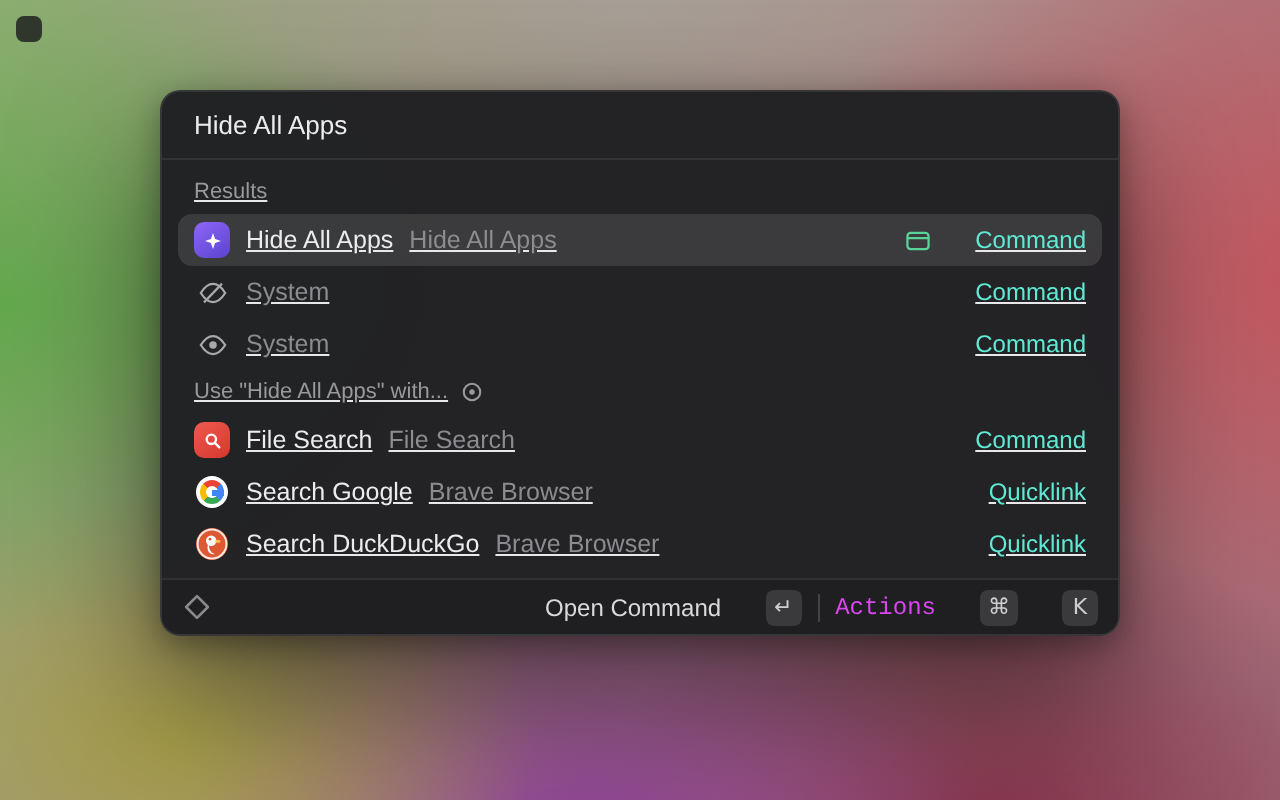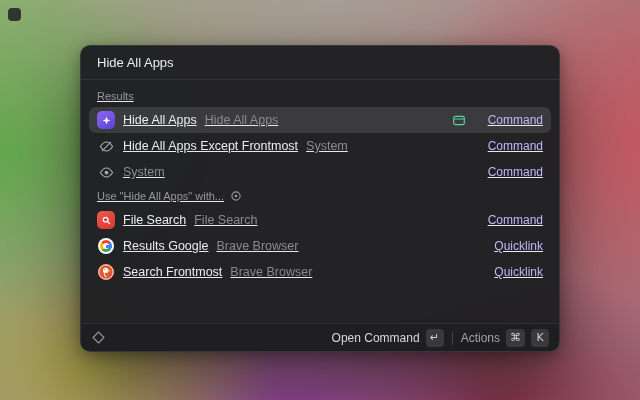--- a/index.html
+++ b/index.html
@@ -14,21 +14,21 @@
       radial-gradient(45% 55% at 78% 104%, rgba(130,42,70,0.9), rgba(130,42,70,0) 70%),
       radial-gradient(60% 70% at 104% 35%, rgba(198,84,92,0.95), rgba(198,84,92,0) 72%),
       radial-gradient(60% 55% at 50% -5%, rgba(168,162,156,0.9), rgba(168,162,156,0) 75%),
       linear-gradient(120deg, #8fae74, #b08585 55%, #a06a78);
   }
   .menubar-dot {
     position:absolute; left:8px; top:8px; width:13px; height:13px;
     border-radius:4px; background:rgba(25,25,28,0.8);
   }
   .window {
-    position:absolute; left:80px; top:45px; width:480px; height:307px;
+    position:absolute; left:80px; top:45px; width:480px; height:273px;
     background:rgba(33,33,36,0.985);
     border:1px solid rgba(255,255,255,0.09);
     border-radius:10px;
     box-shadow: 0 30px 70px rgba(0,0,0,0.5), 0 4px 16px rgba(0,0,0,0.35);
     color:#e8e8ea; overflow:hidden;
   }
   .search-row {
     height:34px; display:flex; align-items:center;
     padding:0 16px; font-size:13px; color:#ececee;
     border-bottom:1px solid rgba(255,255,255,0.08);
@@ -40,44 +40,44 @@
   }
   .row {
     height:26px; display:flex; align-items:center; gap:8px;
     padding:0 8px; border-radius:7px; cursor:default;
   }
   .row.selected { background:rgba(255,255,255,0.11); }
   .row .icon { width:18px; height:18px; flex:0 0 18px; display:flex; align-items:center; justify-content:center; position:relative; }
   .row .title { font-size:12.5px; color:#ececee; white-space:nowrap; }
   .row .subtitle { font-size:12.5px; color:#8b8b90; white-space:nowrap; }
   .row .spacer { flex:1; }
-  .row .accessory { font-size:12px; color:#c4b5fd; display:flex; align-items:center; gap:22px; }
+  .row .accessory { font-size:12px; color:#5eead4; display:flex; align-items:center; gap:22px; }
 
   
   .sq { width:18px; height:18px; border-radius:5px; display:flex; align-items:center; justify-content:center; }
   .sq.purple { background:linear-gradient(145deg,#8e66f7,#5b43cf); }
   .sq.red    { background:linear-gradient(145deg,#ef5a4e,#d5372e); }
   .circle { width:16px; height:16px; border-radius:50%; position:relative; }
   .circle.white { background:#fff; }
   .google-g { position:absolute; inset:2px; border-radius:50%;
     background:conic-gradient(from 45deg,#4285f4 0 90deg,#34a853 90deg 180deg,#fbbc05 180deg 270deg,#ea4335 270deg 360deg); }
   .google-g::before { content:''; position:absolute; inset:3px; border-radius:50%; background:#fff; }
   .google-g::after { content:''; position:absolute; right:0; top:calc(50% - 1.5px); width:6px; height:3px; background:#4285f4; }
   .ddg { background:#de5833; }
 
   .footer {
     position:absolute; left:0; right:0; bottom:0; height:28px;
     display:flex; align-items:center; padding:0 10px; gap:8px;
     border-top:1px solid rgba(255,255,255,0.08);
     background:rgba(28,28,31,0.6);
   }
   .footer .spacer { flex:1; }
-  .footer .action { display:flex; align-items:center; gap:6px; cursor:default; }
+  .footer .action { display:flex; align-items:center; gap:22px; cursor:default; }
   .footer .action-label { font-size:12px; color:#d9d9dc; }
-  .footer .action-label.dim { color:#a3a3a3; }
+  .footer .action-label.dim { color:#d946ef;font-family:Liberation Mono, monospace; }
   .kbd {
     min-width:18px; height:18px; padding:0 4px;
     display:flex; align-items:center; justify-content:center;
     background:rgba(255,255,255,0.12); border-radius:4px;
     font-size:11px; color:#cfcfd3; font-family:"DejaVu Sans", sans-serif;
   }
   .vsep { width:1px; height:14px; background:rgba(255,255,255,0.16); }
 </style>
 </head>
 <body>
@@ -116,21 +116,20 @@
       </span>
     </div>
 
     <div class="row">
       <span class="icon">
         <svg width="15" height="15" viewBox="0 0 16 16">
             <path d="M1.5 8 C3.5 4.8 6 3.2 8 3.2 C10 3.2 12.5 4.8 14.5 8 C12.5 11.2 10 12.8 8 12.8 C6 12.8 3.5 11.2 1.5 8 Z" fill="none" stroke="#a8a8ad" stroke-width="1.2"></path>
             <line x1="3.2" y1="13" x2="12.8" y2="3" stroke="#a8a8ad" stroke-width="1.2"></line>
           </svg>
       </span>
-      <span class="title">Hide All Apps Except Frontmost</span>
       <span class="subtitle">System</span>
       <span class="spacer"></span>
       <span class="accessory">
           <span>Command</span>
         </span>
     </div>
 
     <div class="row">
       <span class="icon">
         <svg width="15" height="15" viewBox="0 0 16 16">
@@ -169,41 +168,41 @@
           <span>Command</span>
         </span>
     </div>
 
     <div class="row">
       <span class="icon">
         <span class="circle white">
             <span class="google-g"></span>
           </span>
       </span>
-      <span class="title">Results Google</span>
+      <span class="title">Search Google</span>
       <span class="subtitle">Brave Browser</span>
       <span class="spacer"></span>
       <span class="accessory">
           <span>Quicklink</span>
         </span>
     </div>
 
     <div class="row">
       <span class="icon">
         <span class="circle ddg">
           <svg width="16" height="16" viewBox="0 0 16 16" style="position:absolute;inset:0;">
             <circle cx="8" cy="8" r="7.2" fill="none" stroke="rgba(255,255,255,0.85)" stroke-width="1"></circle>
             <circle cx="7.6" cy="6.4" r="2.6" fill="#fff"></circle>
             <path d="M6.5 8.5 C6.5 11 7.5 12.5 9.5 13 C7 13.6 5.5 12 5.8 8.8 Z" fill="#fff"></path>
             <circle cx="7" cy="5.6" r="0.7" fill="#de5833"></circle>
             <rect x="9.6" y="6" width="2.6" height="1.4" rx="0.7" fill="#f7c34b"></rect>
           </svg>
         </span>
       </span>
-      <span class="title">Search Frontmost</span>
+      <span class="title">Search DuckDuckGo</span>
       <span class="subtitle">Brave Browser</span>
       <span class="spacer"></span>
       <span class="accessory">
           <span>Quicklink</span>
         </span>
     </div>
 
   </div>
 
   <div class="footer">

